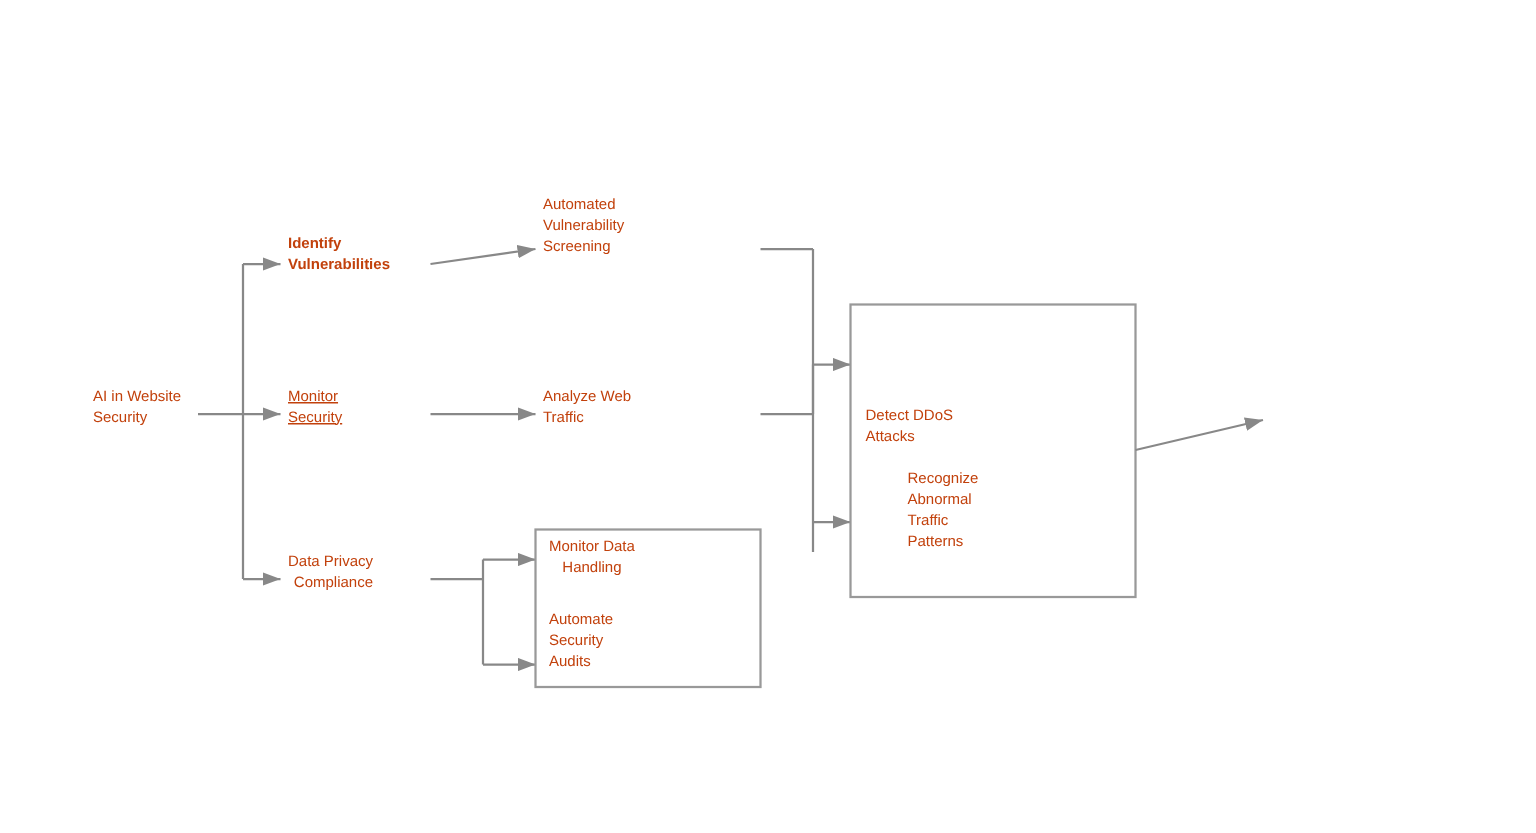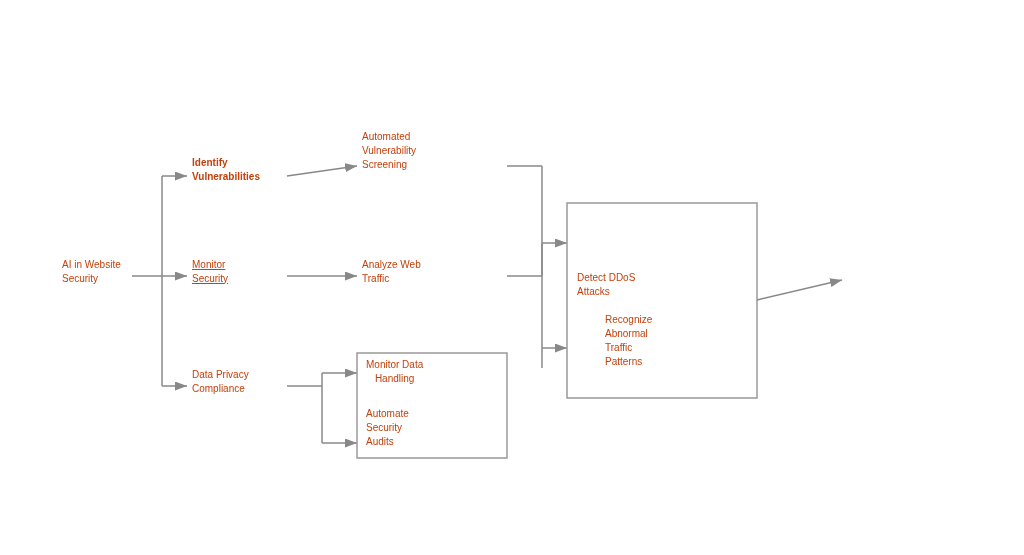--- a/index.html
+++ b/index.html
@@ -98,21 +98,21 @@
   </div>
 
   <div class="node" style="left:160px; top:128px;font-weight:bold;">
     <span>Identify<br>Vulnerabilities</span>
   </div>
 
   <div class="node" style="left:160px; top:230px;text-decoration:underline;">
     <span>Monitor<br>Security</span>
   </div>
 
-  <div class="node" style="left:160px; top:340px;">
+  <div class="node" style="left:160px; top:340px;text-align:right;">
     <span>Data Privacy<br>Compliance</span>
   </div>
 
   <div class="node" style="left:330px; top:102px;">
     <span>Automated<br>Vulnerability<br>Screening</span>
   </div>
 
   <div class="node" style="left:330px; top:230px;">
     <span>Analyze Web<br>Traffic</span>
   </div>

